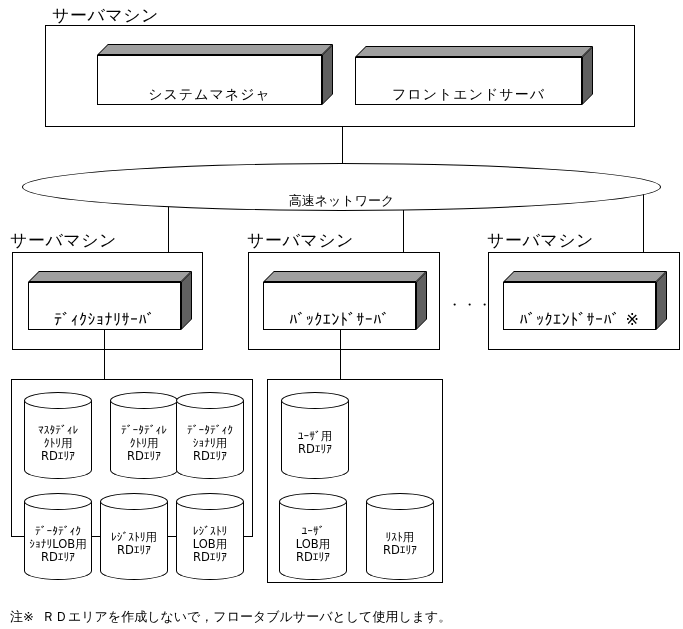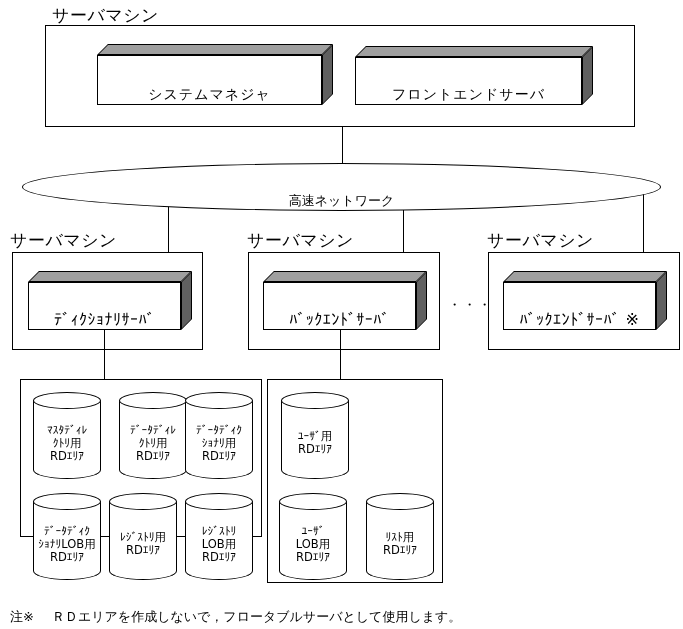--- a/index.html
+++ b/index.html
@@ -104,21 +104,21 @@
     font-size: 13px;
     letter-spacing: 2px;
     white-space: nowrap;
   }
   .note {
     position: absolute;
     left: 10px; top: 608px;
     font-size: 13px;
     white-space: nowrap;
   }
-  .note .body { margin-left: 18px; }
+  .note .body { margin-left: 8px; }
 </style>
 </head>
 <body>
 
 <div id="stage">
 
   <span class="lbl" style="left:52px; top:4px;">サーバマシン</span>
   <div class="rect" style="left:45px; top:25px; width:590px; height:102px;"></div>
 
   <div class="box3d" style="left:97px; top:44px; --w:225px; --h:50px;">
@@ -175,21 +175,21 @@
     <div class="b3top shade"></div>
     <div class="b3side shade"></div>
     <div class="b3face small">
       <span>ﾊﾞｯｸｴﾝﾄﾞｻｰﾊﾞ ※</span>
     </div>
   </div>
 
   <div class="vline" style="left:104px; top:330px; height:49px;"></div>
   <div class="vline" style="left:340px; top:330px; height:49px;"></div>
 
-  <div class="rect" style="left:20px; top:379px; width:242px; height:158px;">
+  <div class="rect" style="left:11px; top:379px; width:242px; height:158px;">
     <div class="cyl" style="left:12px; top:12px;">
       <div class="cyl-top"></div>
       <div class="cyl-body">
         <span class="cyl-label">ﾏｽﾀﾃﾞｨﾚ
 ｸﾄﾘ用
 RDｴﾘｱ</span>
       </div>
     </div>
     <div class="cyl" style="left:88px; top:12px;margin-left:10px;">
       <div class="cyl-top"></div>

